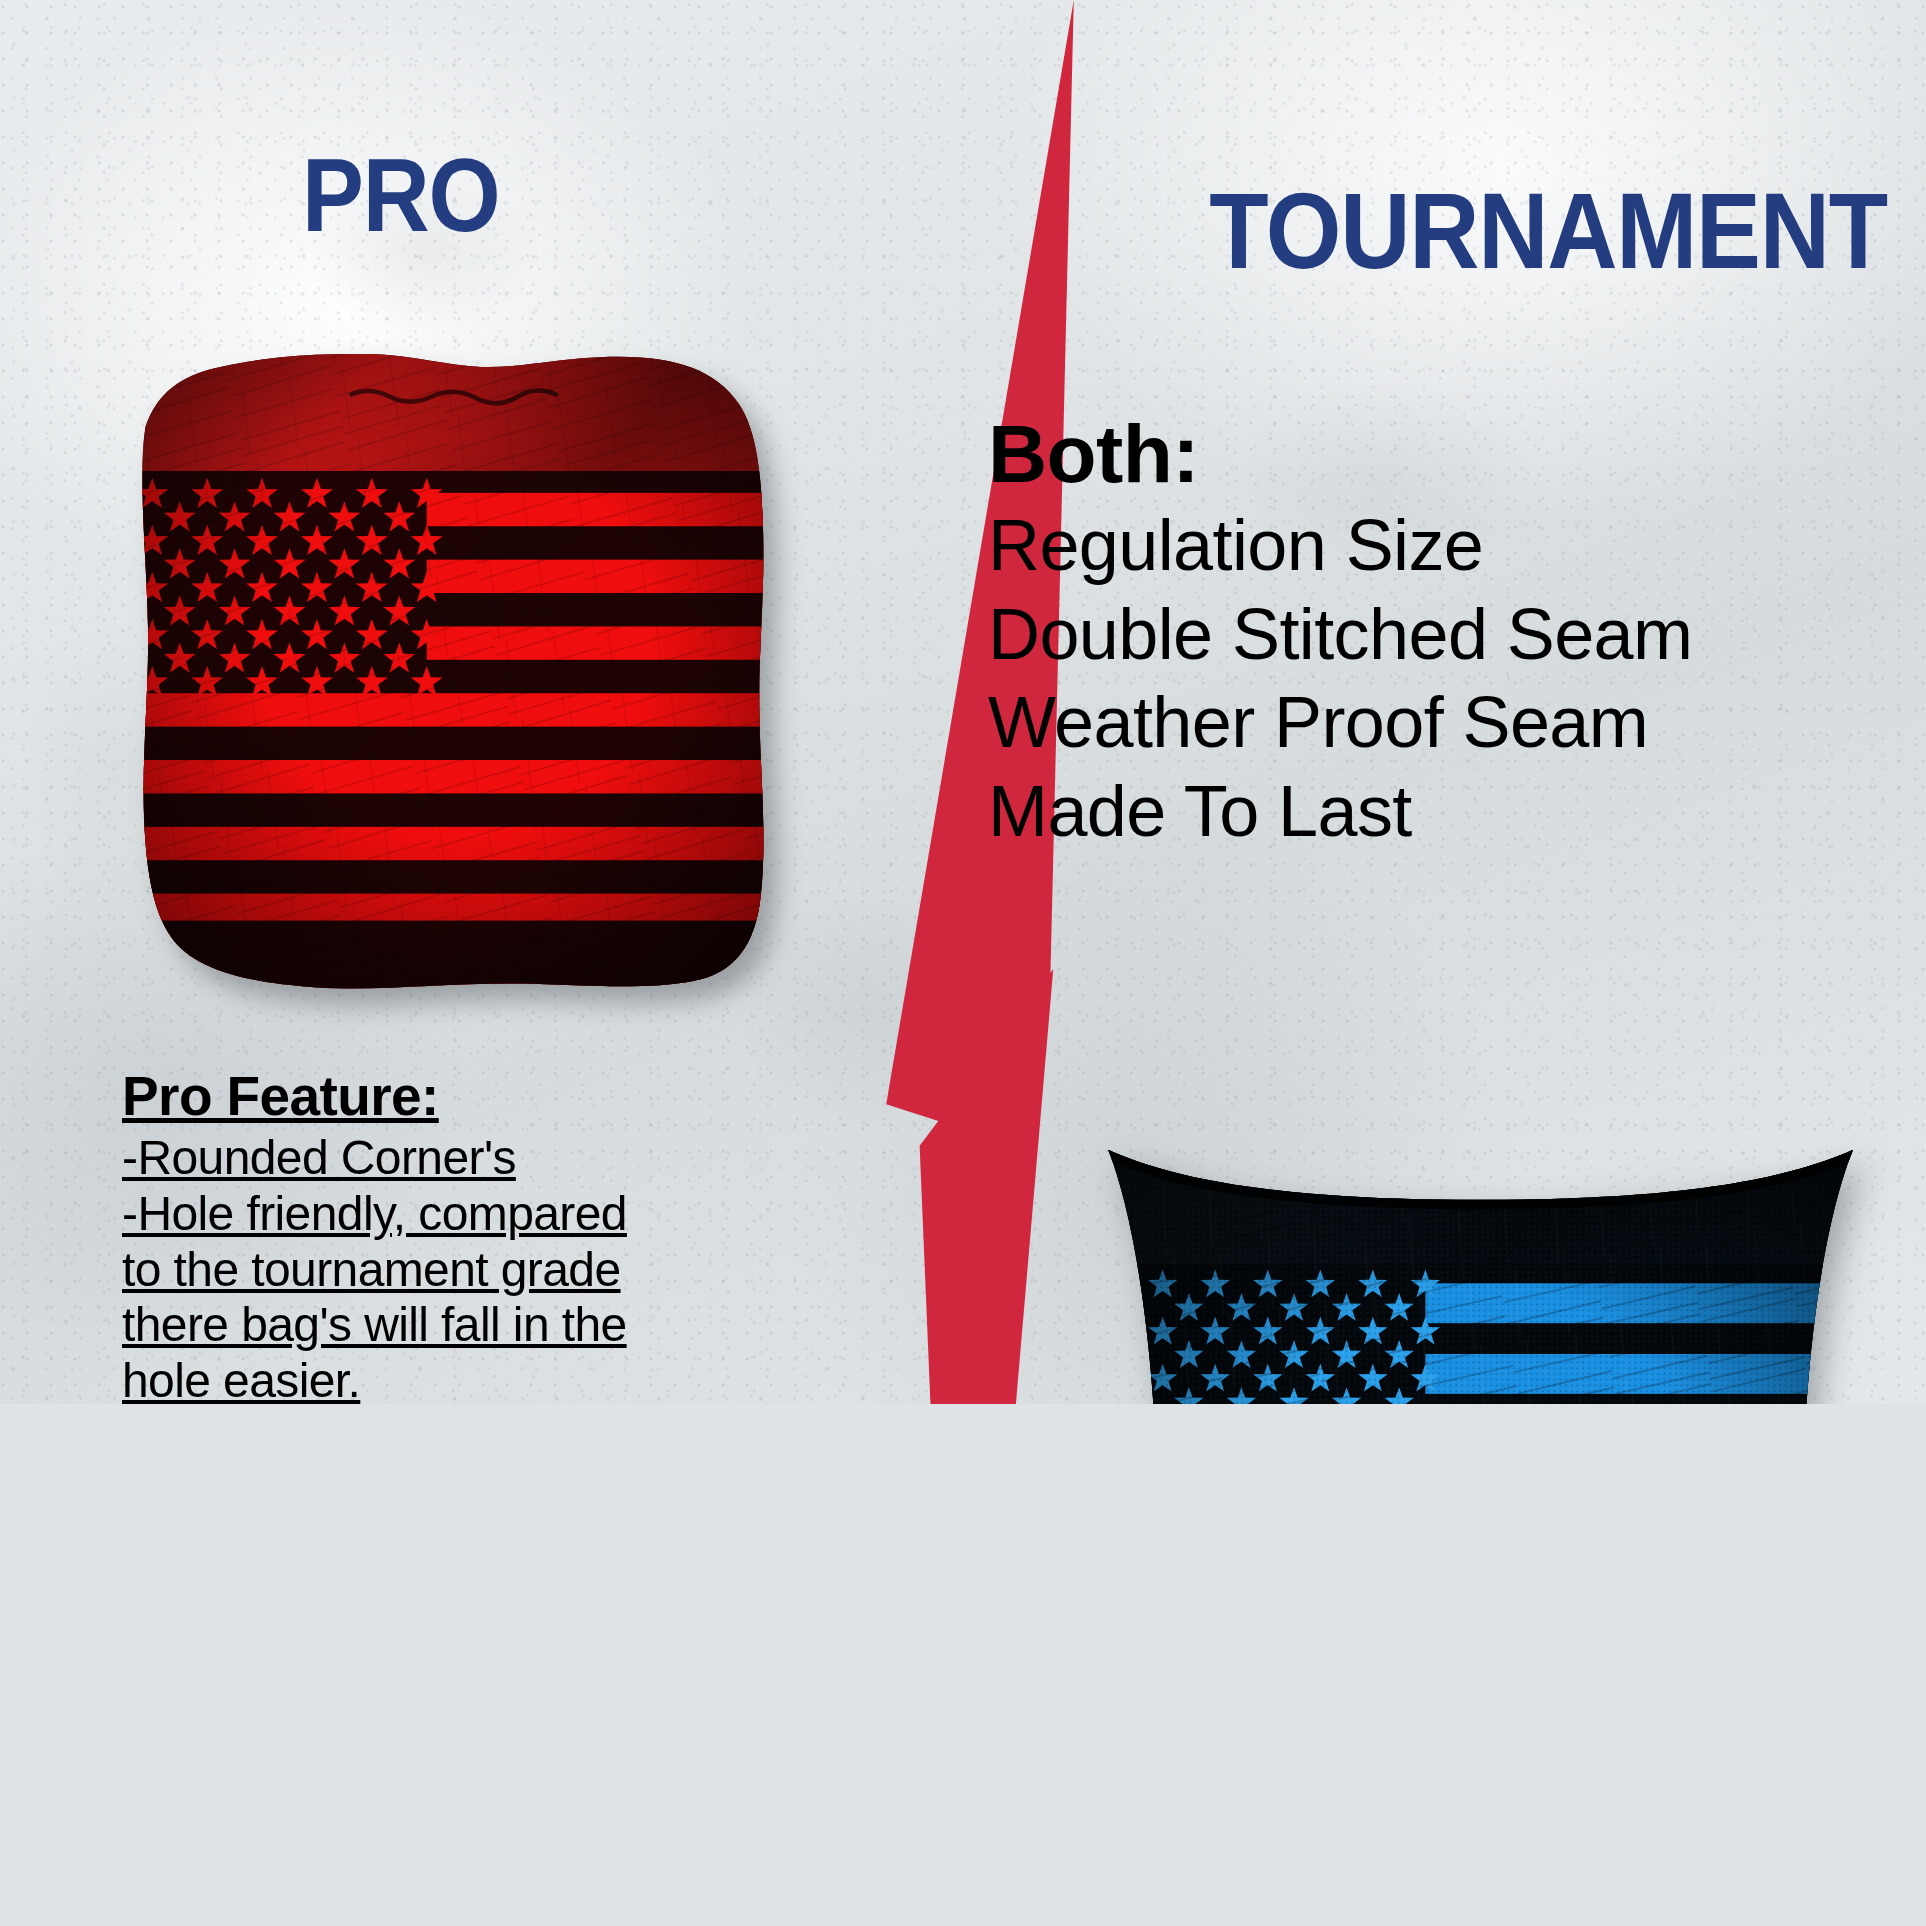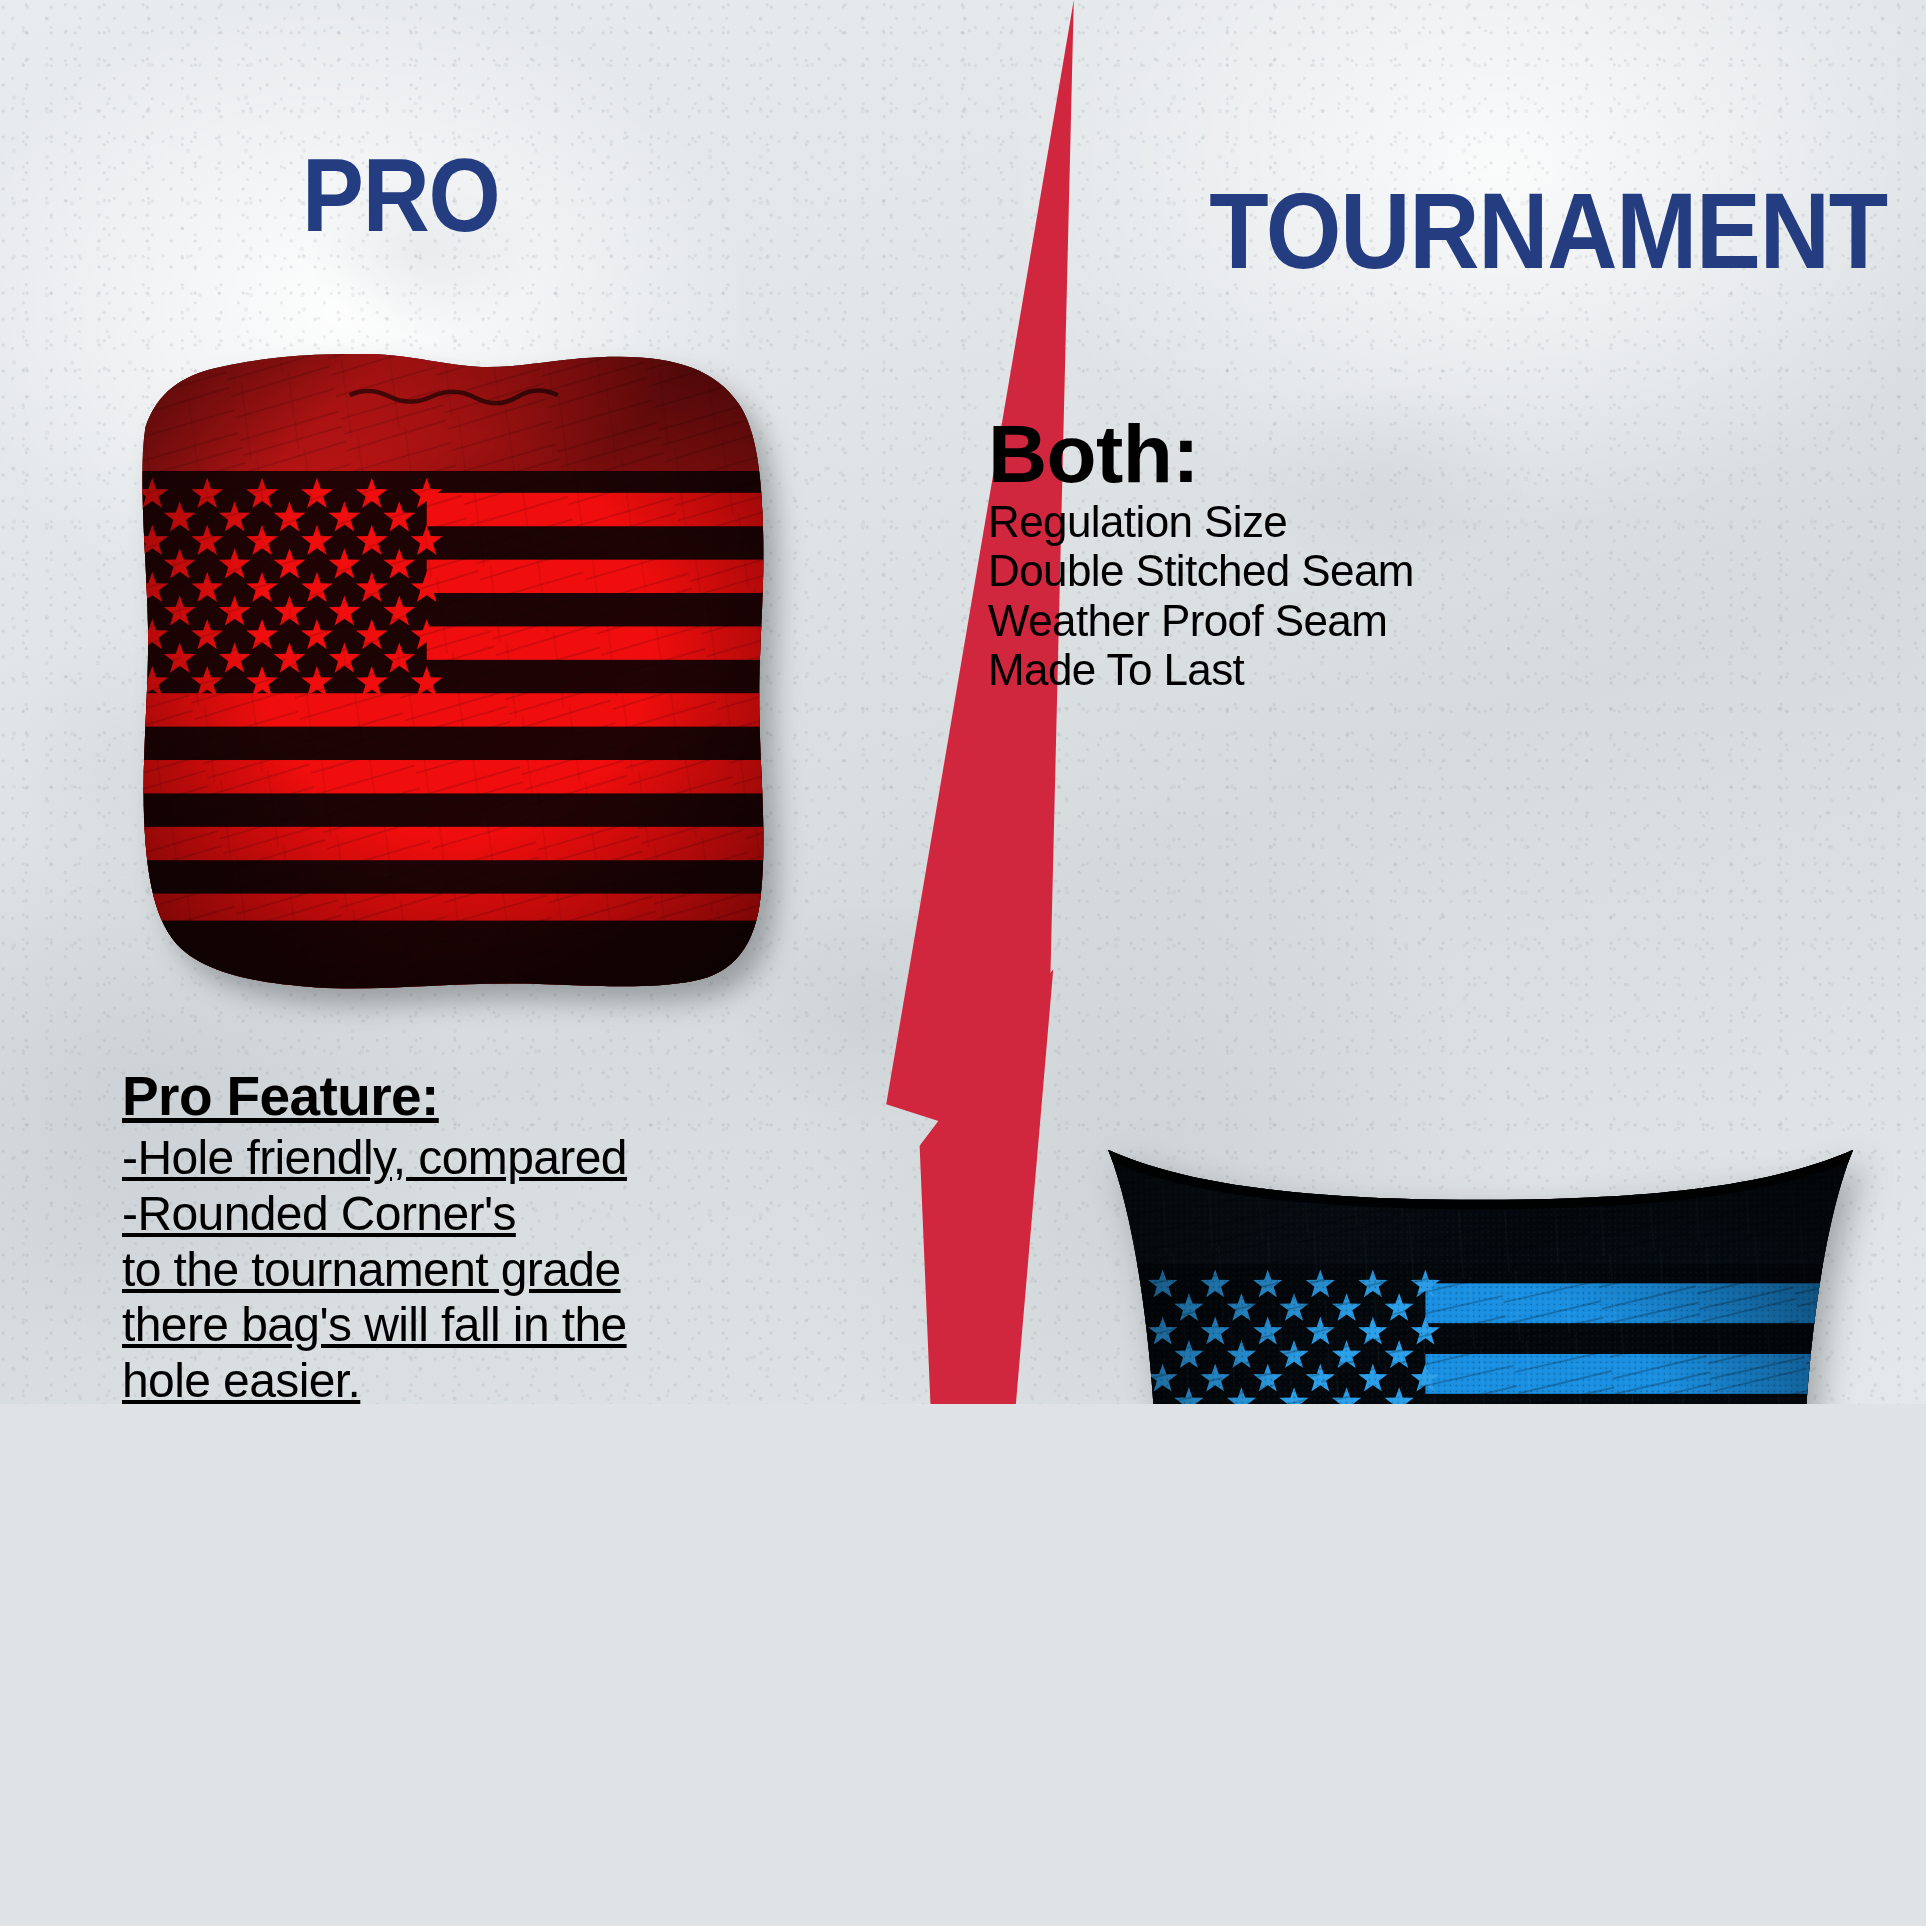--- a/index.html
+++ b/index.html
@@ -62,21 +62,21 @@
   
   #bolt{ position:absolute; left:822px; top:0; width:334px; height:1926px; }
 
   
   #both-block{
     position:absolute; right:103px; top:411px;
     width:835px; text-align:left; color:#000;
     font-family:"Liberation Sans Narrow","Liberation Sans",sans-serif;
   }
   #both-heading{ font-size:82px; font-weight:bold; line-height:1.05; letter-spacing:-0.6px; }
-  .both-line{ font-size:44px; line-height:1.12; letter-spacing:-0.6px; }
+  .both-line{ font-size:72px; line-height:1.12; letter-spacing:-0.6px;margin-top:8px; }
 
   
   .left-block{
     position:absolute; left:122px; width:604px; color:#000;
     font-family:"Liberation Sans Narrow","Liberation Sans",sans-serif;
     text-decoration:underline;
   }
   #pro-feature-block{ top:1066px; }
   #material-block{ top:1490px; }
   .blk-heading{ font-size:55px; font-weight:bold; line-height:1.1; letter-spacing:-0.6px; margin-bottom:3.9px;}
@@ -252,22 +252,22 @@
   <div id="both-block">
     <div id="both-heading">Both:</div>
     <div class="both-line">Regulation Size</div>
     <div class="both-line">Double Stitched Seam</div>
     <div class="both-line">Weather Proof Seam</div>
     <div class="both-line">Made To Last</div>
   </div>
 
   <div class="left-block" id="pro-feature-block">
     <div class="blk-heading">Pro Feature:</div>
+    <div class="blk-line">-Rounded Corner's</div>
     <div class="blk-line">-Hole friendly, compared</div>
-    <div class="blk-line">-Rounded Corner's</div>
     <div class="blk-line">to the tournament grade</div>
     <div class="blk-line">there bag's will fall in the</div>
     <div class="blk-line">hole easier.</div>
   </div>
 
 
 </div>
 
 
 </body></html>

